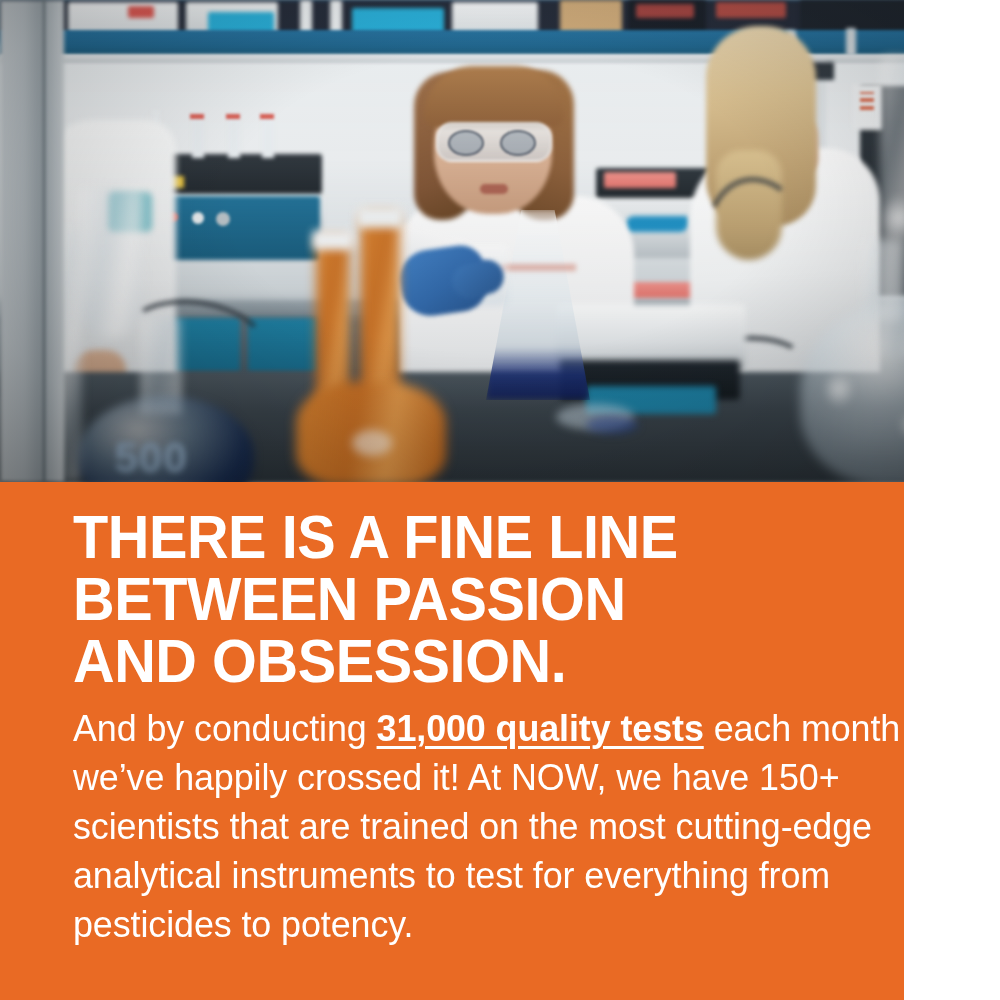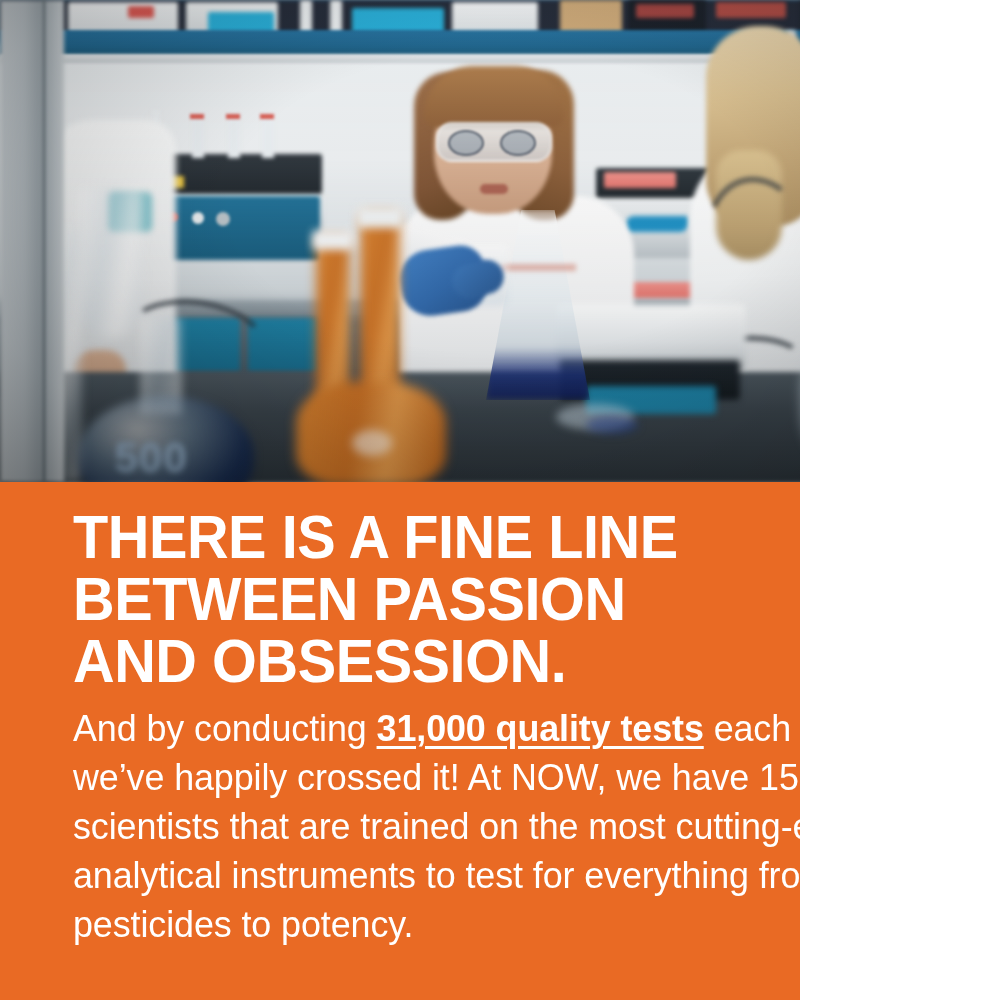--- a/index.html
+++ b/index.html
@@ -8,21 +8,21 @@
   html, body {
     width: 1000px;
     height: 1000px;
     overflow: hidden;
     background: #ffffff;
     font-family: "Liberation Sans", sans-serif;
   }
 
   #card {
     position: relative;
-    width: 800px;
+    width: 904px;
     height: 1000px;
     overflow: hidden;
   }
 
   
   #photo {
     position: absolute;
     left: 0; top: 0;
     width: 1000px;
     height: 482px;

